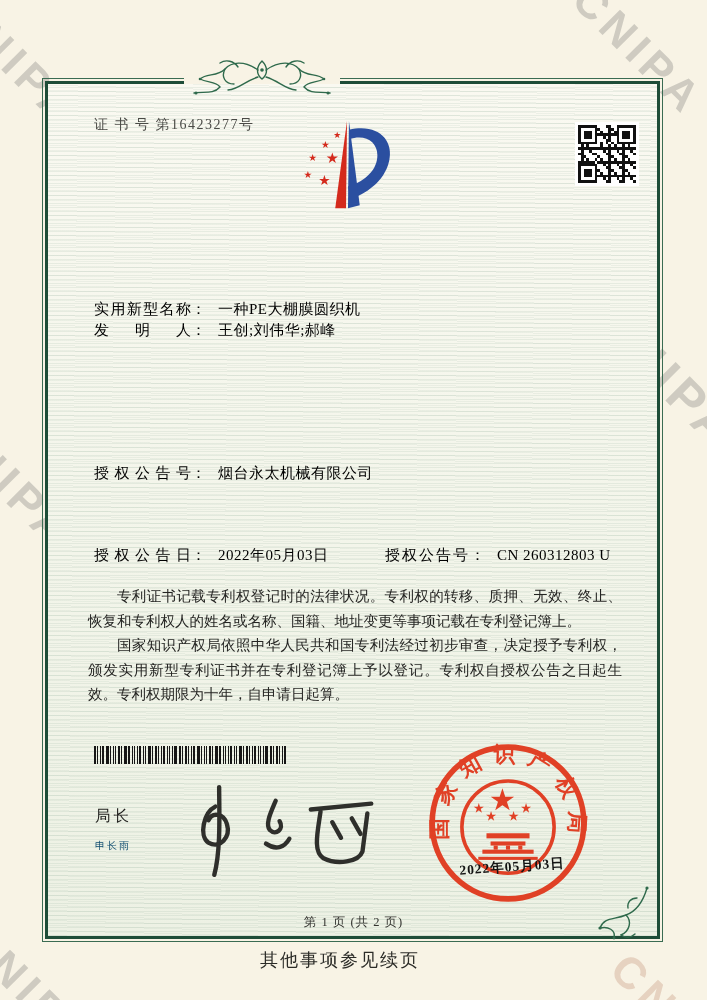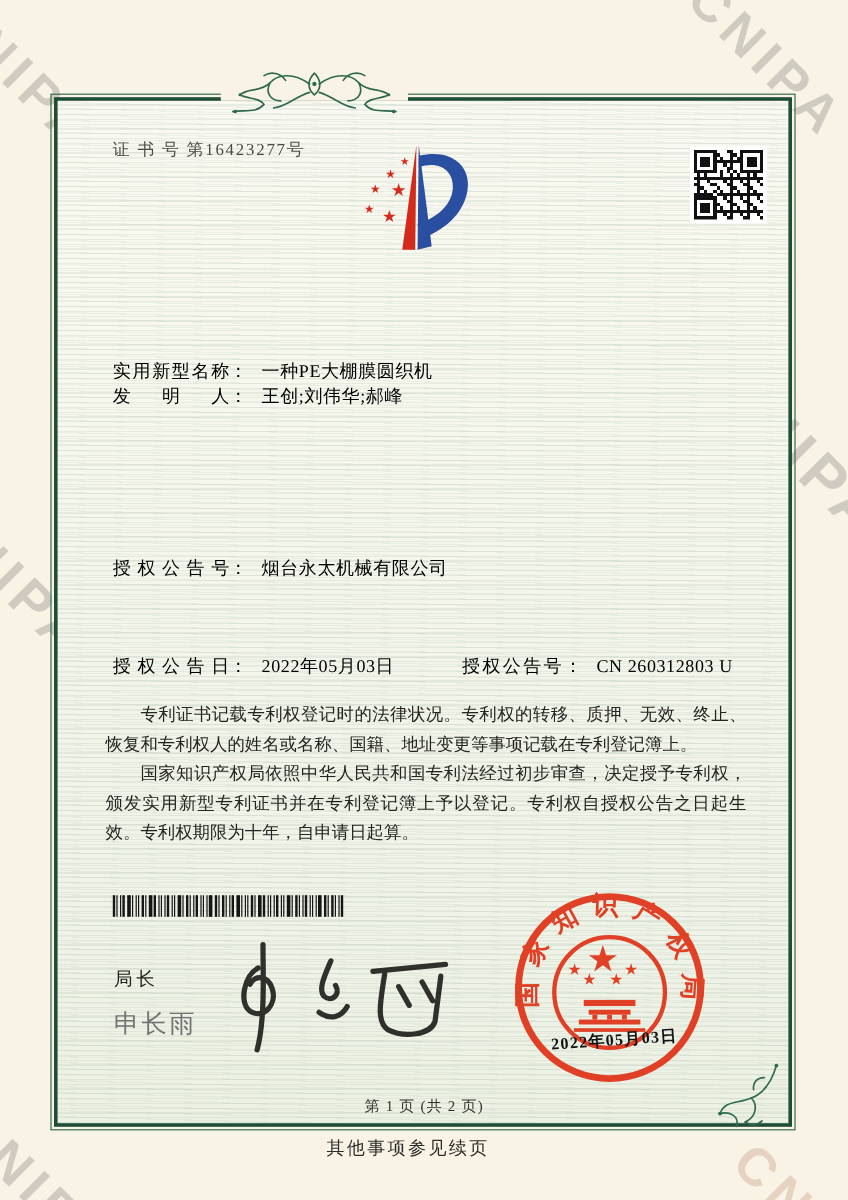--- a/index.html
+++ b/index.html
@@ -54,35 +54,35 @@
   .legal { position:absolute; left:88px; top:584px; width:534px; z-index:3;
            font-size:14.5px; line-height:24.5px; color:#242422; text-align:justify; }
   .legal p { text-indent:2em; }
   
   .barcode { position:absolute; left:94px; top:746px; width:198px; height:18px;
              display:flex; align-items:stretch; z-index:3; }
   .barcode i { display:block; background:#161616; }
   .barcode span { display:block; }
   
   .signer-title { position:absolute; left:95px; top:806px; font-size:15.5px; letter-spacing:3px; color:#22221f; z-index:3; }
-  .signer-name  { position:absolute; left:95px; top:839px; font-size:21px; letter-spacing:2px; color:#737373; z-index:3; }
+  .signer-name  { position:absolute; left:95px; top:839px; font-size:10px; letter-spacing:2px; color:#0c4a6e; z-index:3; }
   .signature { position:absolute; left:186px; top:780px; z-index:3; }
   
   .seal { position:absolute; left:426px; top:741px; width:164px; height:164px; z-index:5; opacity:0.93; }
   .seal text { letter-spacing:11px; font-weight:bold; font-family:"Liberation Serif","DejaVu Serif",serif; }
   .seal-date {
     position:absolute; left:436px; top:858px; width:152px; text-align:center; z-index:6;
     font-size:13.5px; font-weight:600; color:#141414; letter-spacing:1px;
     transform:rotate(-4deg);
   }
   
   .page-indicator { position:absolute; left:0; top:914px; width:707px; text-align:center;
                     font-size:12.5px; letter-spacing:1px; color:#33332f; z-index:3; }
   .footer-note { position:absolute; left:0; top:948px; width:680px; text-align:center;
-                 font-size:15px; letter-spacing:2px; color:#2c2c28; z-index:3; }
+                 font-size:18px; letter-spacing:2px; color:#2c2c28; z-index:3; }
 </style>
 </head>
 <body>
 
 <div class="page">
 
   <span class="wm gray" style="left:-26px; top:-14px; font-size:44px;">CNIPA</span>
   <span class="wm gray" style="left:598px; top:-26px; font-size:44px;">CNIPA</span>
   <span class="wm tan" style="left:140px; top:128px; font-size:40px;">CNIPA</span>
   <span class="wm tan" style="left:424px; top:290px; font-size:42px; color:rgba(215,165,155,0.30);">CNIPA</span>

